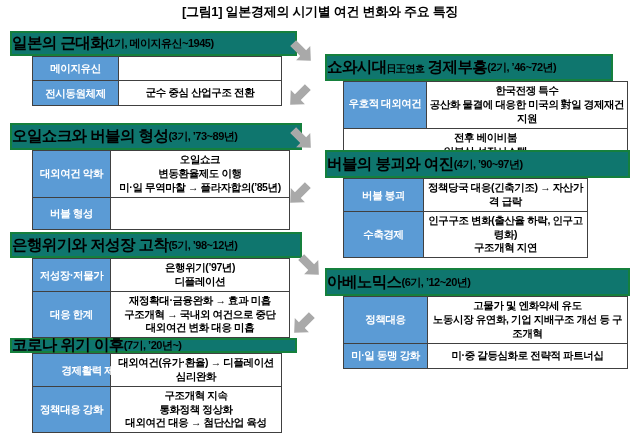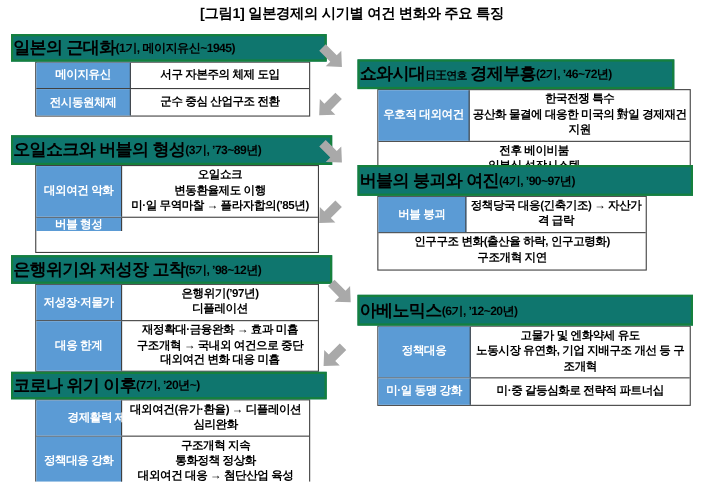--- a/index.html
+++ b/index.html
@@ -41,39 +41,38 @@
 
   <div class="pbox" style="left:10px; top:31px;">
     <div class="phead" style="width:287px; height:25px;">
       <span class="pt">일본의 근대화</span>
 
       <span class="psub">(1기, 메이지유신~1945)</span>
     </div>
     <div class="ptable" style="margin-left:22px; width:250px;">
       <div class="prow" style="min-height:24px;">
         <div class="plabel" style="width:86px;">메이지유신</div>
-        <div class="pcontent">서구 자본주의 체제 도입</div>
       </div>
       <div class="prow" style="min-height:24px;">
         <div class="plabel" style="width:86px;">전시동원체제</div>
         <div class="pcontent">군수 중심 산업구조 전환</div>
       </div>
     </div>
   </div>
 
   <div class="pbox" style="left:325px; top:54px;">
     <div class="phead" style="width:288px; height:27px;">
       <span class="pt">쇼와시대</span>
       <span class="pts">日王연호</span>
       <span class="pt pt2">경제부흥</span>
       <span class="psub">(2기, ’46~72년)</span>
     </div>
     <div class="ptable" style="margin-left:18px; width:285px;">
       <div class="prow" style="min-height:36px;">
-        <div class="plabel" style="width:83px;">우호적 대외여건</div>
+        <div class="plabel" style="width:83px;font-family:Liberation Serif, serif;">우호적 대외여건</div>
         <div class="pcontent">한국전쟁 특수
 공산화 물결에 대응한 미국의 對일 경제재건 지원</div>
       </div>
       <div class="prow" style="min-height:33px;">
         <div class="pcontent">전후 베이비붐
 일본식 성장시스템</div>
       </div>
     </div>
   </div>
 
@@ -83,38 +82,39 @@
 
       <span class="psub">(3기, ’73~89년)</span>
     </div>
     <div class="ptable" style="margin-left:22px; width:258px;">
       <div class="prow" style="min-height:46px;">
         <div class="plabel" style="width:78px;">대외여건 악화</div>
         <div class="pcontent">오일쇼크
 변동환율제도 이행
 미·일 무역마찰 → 플라자합의(’85년)</div>
       </div>
-      <div class="prow" style="min-height:31px;flex-direction:column;">
+      <div class="prow" style="min-height:31px;">
         <div class="plabel" style="width:78px;">버블 형성</div>
       </div>
     </div>
   </div>
 
   <div class="pbox" style="left:325px; top:150px;">
     <div class="phead" style="width:305px; height:28px;">
       <span class="pt">버블의 붕괴와 여진</span>
 
       <span class="psub">(4기, ’90~97년)</span>
     </div>
     <div class="ptable" style="margin-left:18px; width:245px;">
       <div class="prow" style="min-height:24px;">
         <div class="plabel" style="width:80px;">버블 붕괴</div>
         <div class="pcontent">정책당국 대응(긴축기조) → 자산가격 급락</div>
       </div>
       <div class="prow" style="min-height:33px;">
+        <div class="plabel" style="width:80px;">수축경제</div>
         <div class="pcontent">인구구조 변화(출산율 하락, 인구고령화)
 구조개혁 지연</div>
       </div>
     </div>
   </div>
 
   <div class="pbox" style="left:10px; top:232px;">
     <div class="phead" style="width:292px; height:26px;">
       <span class="pt">은행위기와 저성장 고착</span>
 
@@ -148,21 +148,21 @@
 노동시장 유연화, 기업 지배구조 개선 등 구조개혁</div>
       </div>
       <div class="prow" style="min-height:24px;">
         <div class="plabel" style="width:84px;text-align:right;">미·일 동맹 강화</div>
         <div class="pcontent">미·중 갈등심화로 전략적 파트너십</div>
       </div>
     </div>
   </div>
 
   <div class="pbox" style="left:10px; top:338px;">
-    <div class="phead" style="width:287px; height:25px;">
+    <div class="phead" style="width:287px; height:15px;">
       <span class="pt">코로나 위기 이후</span>
 
       <span class="psub">(7기, ’20년~)</span>
     </div>
     <div class="ptable" style="margin-left:22px; width:250px;">
       <div class="prow" style="min-height:23px;">
         <div class="plabel" style="width:78px;padding-left:43px;">경제활력 제고</div>
         <div class="pcontent">대외여건(유가·환율) → 디플레이션 심리완화</div>
       </div>
       <div class="prow" style="min-height:45px;">

